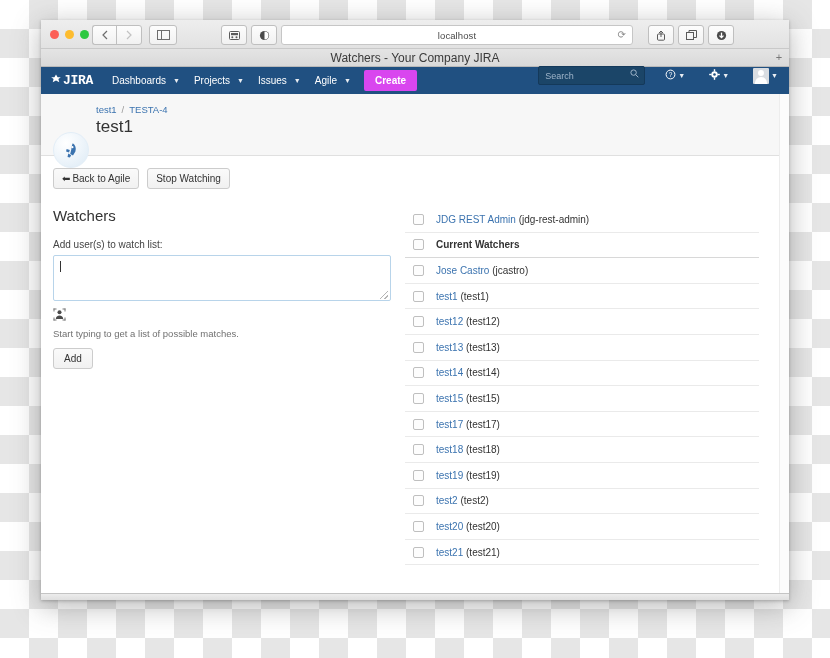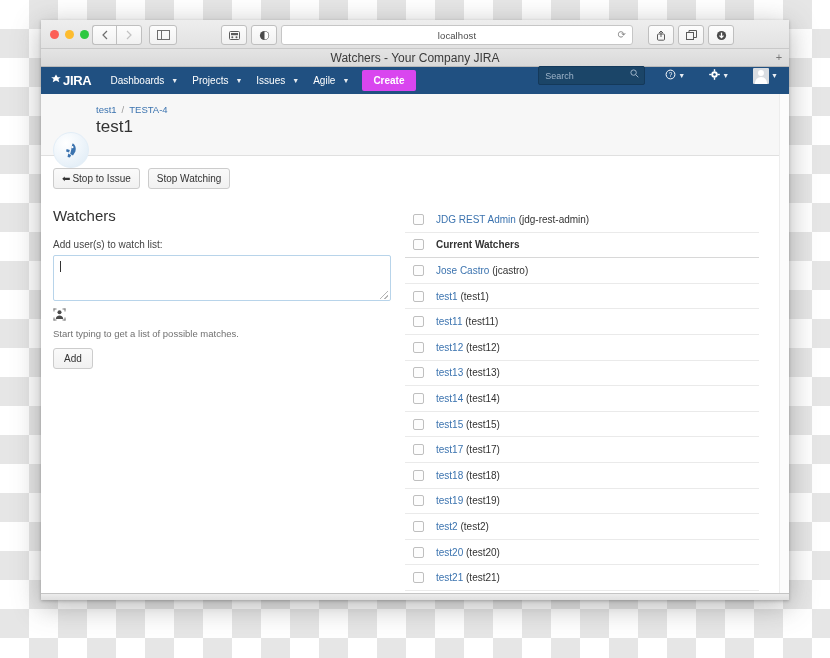--- a/index.html
+++ b/index.html
@@ -99,21 +99,21 @@
   }
   .jira-logo {
     display: flex; align-items: center;
     margin-left: 9px; margin-right: 12px;
     color: #ffffff;
   }
   .jira-logo .logo-mark {
     font-size: 12px; margin-right: 1px; line-height: 12px;
   }
   .jira-logo .logo-text {
-    font-size: 13px; font-weight: bold; letter-spacing: -0.3px;
+    font-size: 13px; font-weight: bold; letter-spacing: -0.3px; font-family: Liberation Mono, monospace;
   }
   .nav-item {
     font-size: 10px; color: #ffffff;
     padding: 5px 7px;
     display: flex; align-items: center; gap: 7px;
     cursor: default;
   }
   .caret { font-size: 7px; opacity: .9; }
   .create-btn {
     background: #d946ef;
@@ -433,21 +433,21 @@
         <path d="M10.8 2.2 c2.6 1.6 3.6 5 2.6 8.2 l-2.4 4.2 -2.8 -1.6 1.1 -4.6 c0.4 -2.6 0.6 -4.6 1.5 -6.2 z" fill="#3b73af"></path>
         <path d="M6.3 12.6 l2.9 1.7 -1.3 2.3 -2.4 -0.6 z" fill="#3b73af"></path>
         <path d="M4.6 8.0 l3.2 1.0 -0.8 2.6 -2.9 -1.1 z" fill="#3b73af"></path>
         <circle cx="10.4" cy="6.2" r="1.1" fill="#ffffff"></circle>
       </svg>
     </div>
 
     <div class="action-bar">
       <div class="btn">
         <span>⬅</span>
-        <span>Stop to Issue</span>
+        <span>Back to Agile</span>
       </div>
       <div class="btn">Stop Watching</div>
     </div>
 
     <div class="columns">
 
       <div class="col-left">
         <h2 class="section-title">Watchers</h2>
         <div class="field-label">Add user(s) to watch list:</div>
         <div class="watch-textarea">
@@ -486,24 +486,20 @@
           <div class="wrow">
             <span class="cbox"></span>
             <span class="wname">Jose Castro</span>&nbsp;<span class="wuser">(jcastro)</span>
           </div>
           <div class="wrow">
             <span class="cbox"></span>
             <span class="wname">test1</span>&nbsp;<span class="wuser">(test1)</span>
           </div>
           <div class="wrow">
             <span class="cbox"></span>
-            <span class="wname">test11</span>&nbsp;<span class="wuser">(test11)</span>
-          </div>
-          <div class="wrow">
-            <span class="cbox"></span>
             <span class="wname">test12</span>&nbsp;<span class="wuser">(test12)</span>
           </div>
           <div class="wrow">
             <span class="cbox"></span>
             <span class="wname">test13</span>&nbsp;<span class="wuser">(test13)</span>
           </div>
           <div class="wrow">
             <span class="cbox"></span>
             <span class="wname">test14</span>&nbsp;<span class="wuser">(test14)</span>
           </div>

